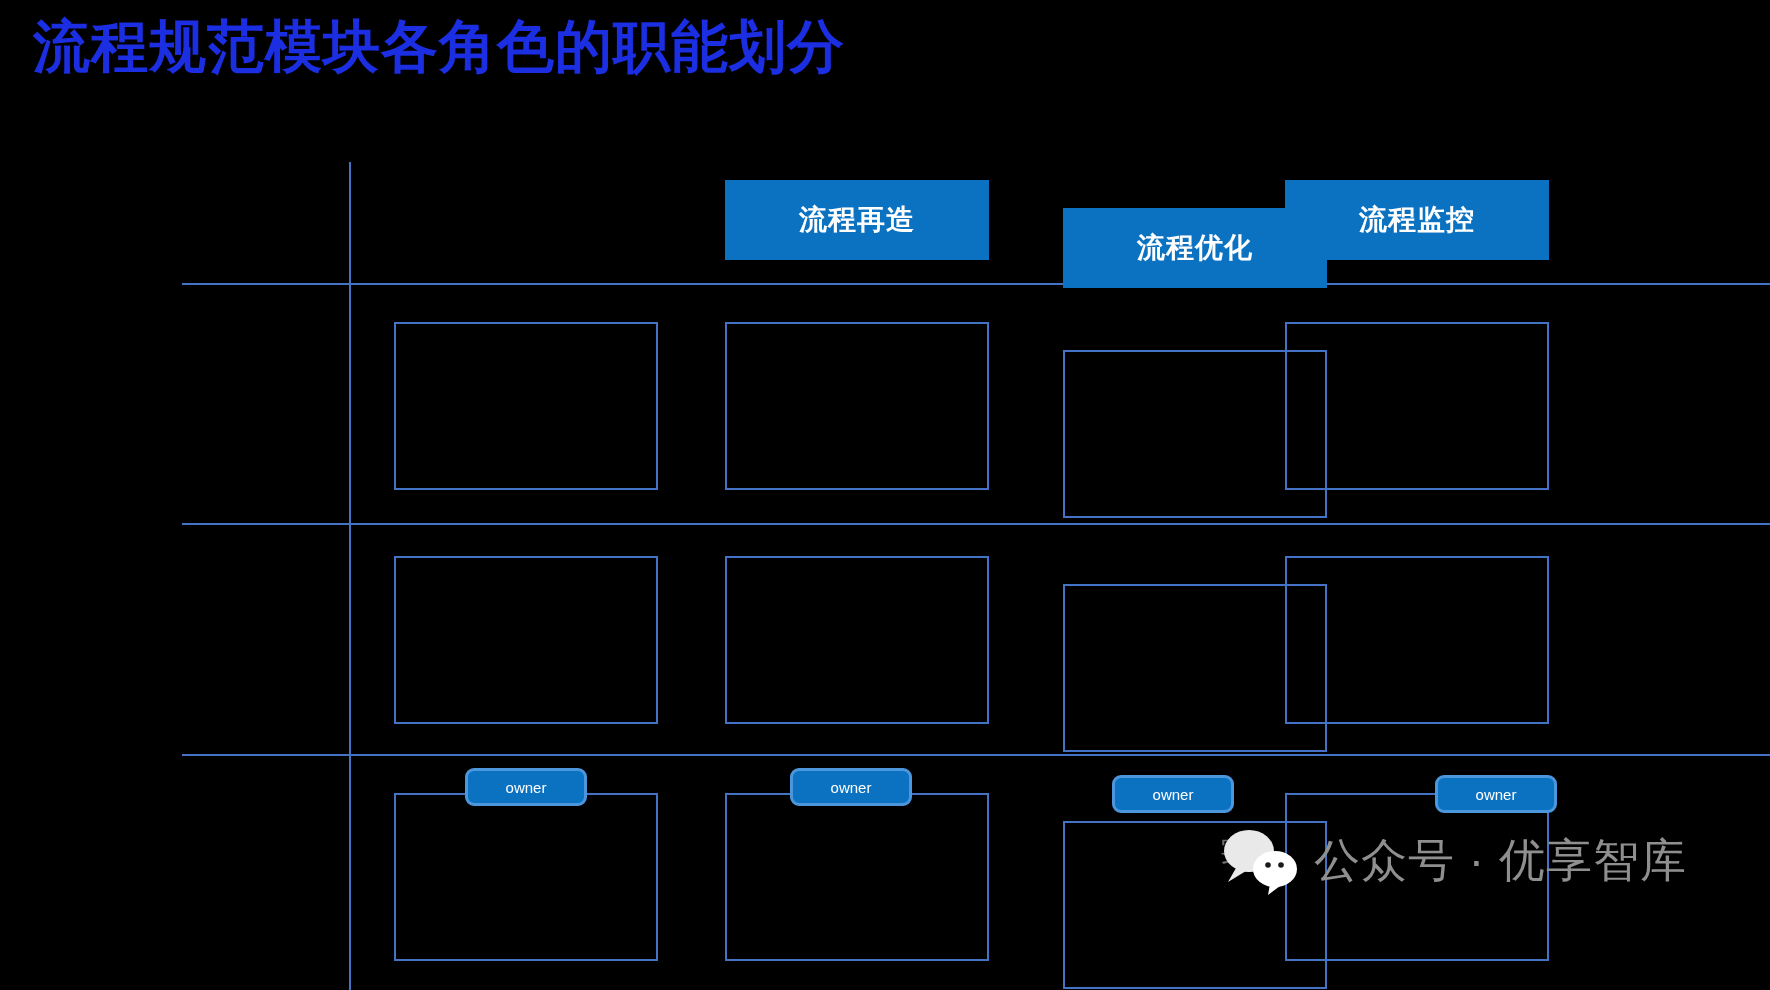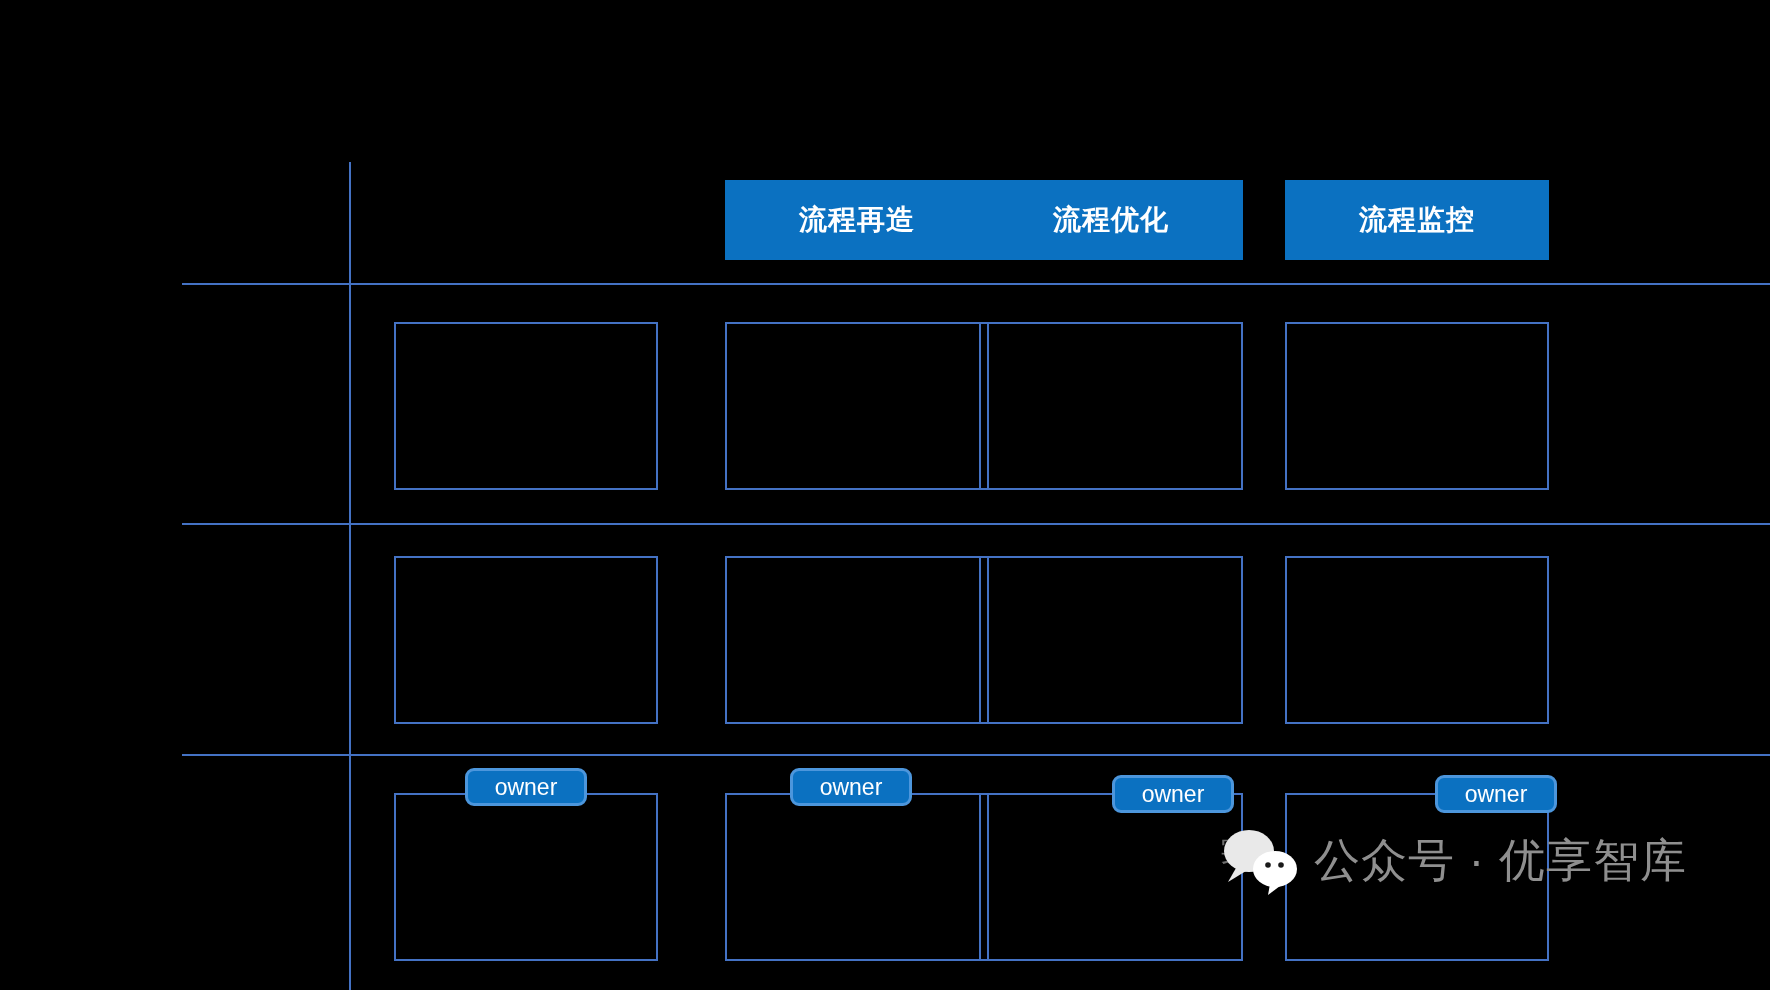--- a/index.html
+++ b/index.html
@@ -55,21 +55,21 @@
     font-size: 28px;
     font-weight: 700;
     letter-spacing: 1px;
     display: flex;
     align-items: center;
     justify-content: center;
     white-space: nowrap;
   }
   .c1 { left: 394px; }
   .c2 { left: 725px; }
-  .c3 { left: 979px; }
+  .c3 { left: 1063px; margin-top: 28px; }
   .c4 { left: 1285px; }
 
   .cell {
     position: absolute;
     width: 260px;
     height: 164px;
     border: 2px solid var(--cell-outline-blue, #4472C4);
     background: transparent;
   }
   .r1 { top: 322px; }
@@ -77,21 +77,21 @@
   .r3 { top: 793px; }
 
   .owner-badge {
     position: absolute;
     width: 116px;
     height: 32px;
     background: var(--owner-fill-blue, #0B71C1);
     border: 3px solid var(--owner-border-blue, #4C96DC);
     border-radius: 9px;
     color: #ffffff;
-    font-size: 23px;
+    font-size: 15px;
     display: flex;
     align-items: center;
     justify-content: center;
     z-index: 3;
   }
   .ob1 { left: 465px; top: 768px; }
   .ob2 { left: 790px; top: 768px; }
   .ob3 { left: 1112px; top: 775px; }
   .ob4 { left: 1435px; top: 775px; }
 
@@ -114,20 +114,21 @@
     font-size: 46px;
     letter-spacing: 1px;
     white-space: nowrap;
   }
 </style>
 </head>
 <body>
 
 <div class="slide">
 
+  <div class="page-title">流程规范模块各角色的职能划分</div>
 
   <div class="vline"></div>
   <div class="hline h1"></div>
   <div class="hline h2"></div>
   <div class="hline h3"></div>
 
   <div class="col-header c2">
     <span>流程再造</span>
   </div>
   <div class="col-header c3">

